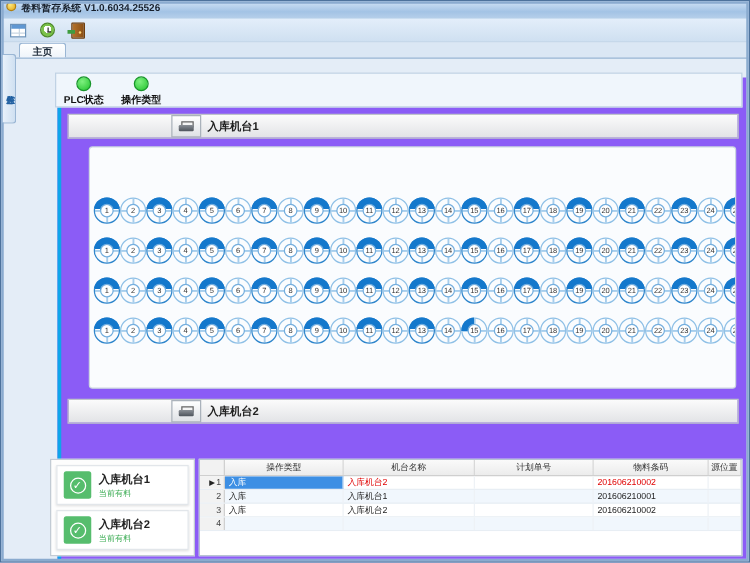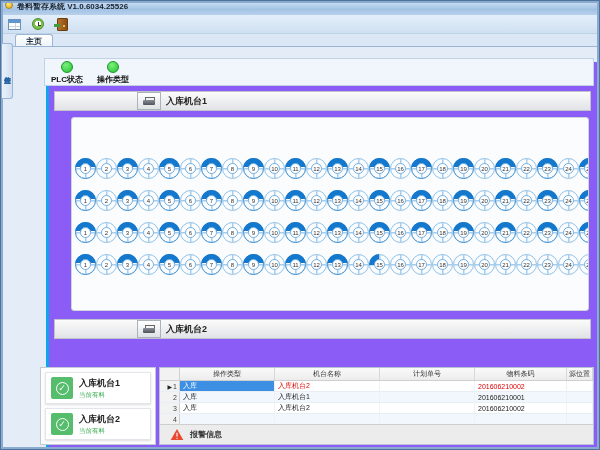--- a/index.html
+++ b/index.html
@@ -625,24 +625,16 @@
                 <span>4</span>
               </div>
               <div class="g-cell c1"></div>
               <div class="g-cell c2"></div>
               <div class="g-cell c3"></div>
               <div class="g-cell c4"></div>
               <div class="g-cell c5"></div>
             </div>
           </div>
       </div>
-      <div class="alarm-bar">
-        <svg class="warn-svg" viewBox="0 0 20 18">
-          <path d="M10 1 L19 17 L1 17 Z" fill="#e8492f"></path>
-          <rect x="9.2" y="6.5" width="1.6" height="5.5" fill="#fff"></rect>
-          <circle cx="10" cy="14.5" r="1" fill="#fff"></circle>
-        </svg>
-        <span class="alarm-label">报警信息</span>
-      </div>
     </div>
 
   </div>
 </div>
 
 </body></html>

